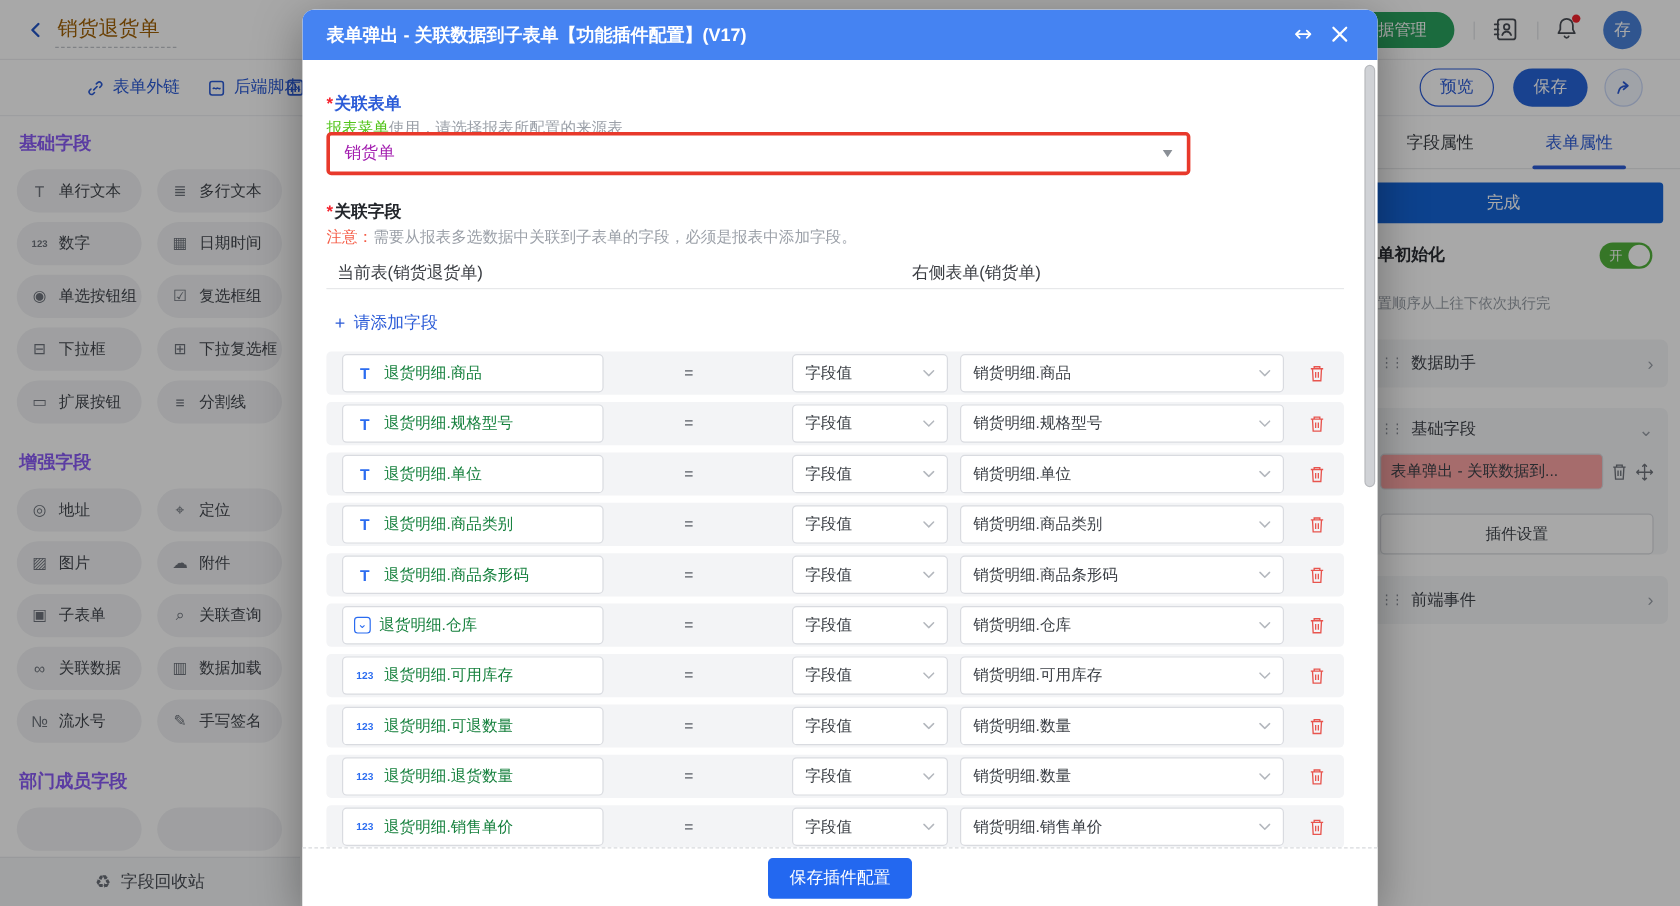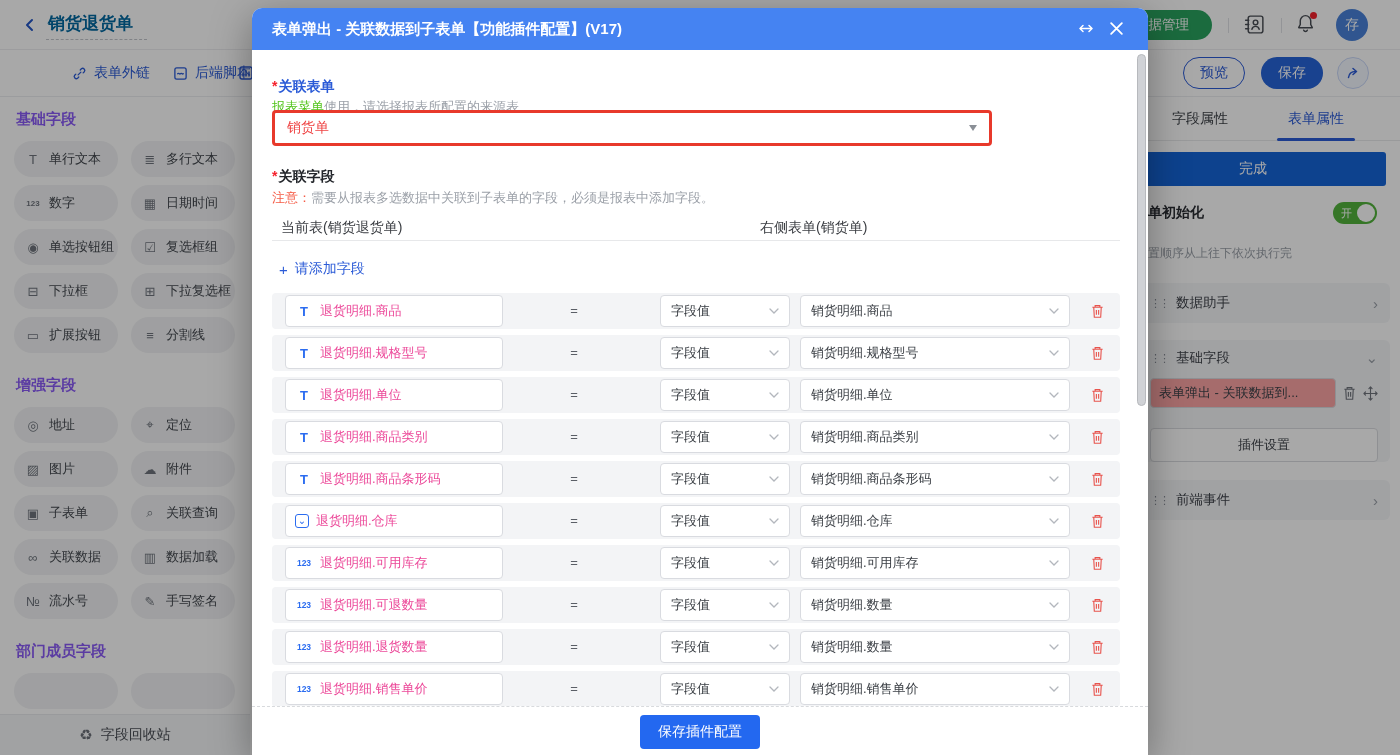--- a/index.html
+++ b/index.html
@@ -3,21 +3,21 @@
 <meta charset="utf-8">
 <style>
   html,body{margin:0;padding:0}
   body{width:1400px;height:755px;position:relative;overflow:hidden;background:#fff;
        font-family:"Liberation Sans","DejaVu Sans",sans-serif;color:#33373d}
   svg{display:block}
 
   
   .topbar{position:absolute;left:0;top:0;width:1400px;height:50px;background:#fff;border-bottom:1px solid #ededf0;box-sizing:border-box}
   .back{position:absolute;left:22px;top:17px;cursor:pointer}
-  .doc-title{position:absolute;left:46px;top:12px;font-size:17px;font-weight:bold;color:#0369a1;padding:0 14px 4px 2px;border-bottom:1px dashed #c3c6cc}
+  .doc-title{position:absolute;left:46px;top:12px;font-size:17px;font-weight:normal;color:#a16207;padding:0 14px 4px 2px;border-bottom:1px dashed #c3c6cc}
   .pill-green{position:absolute;left:1112px;top:10px;width:100px;height:30px;border-radius:15px;background:#29a35f;color:#fff;
        font-size:13.5px;display:flex;align-items:center;justify-content:center}
   .vdiv{position:absolute;top:18px;width:1px;height:15px;background:#dfe1e5}
   .icon-btn{position:absolute;top:13px;color:#4a4e55}
   .bell-dot{position:absolute;left:1310px;top:12px;width:7px;height:7px;border-radius:50%;background:#f5222d}
   .avatar{position:absolute;left:1336px;top:9px;width:32px;height:32px;border-radius:50%;background:#4a82d9;color:#fff;
        font-size:14px;display:flex;align-items:center;justify-content:center}
 
   
   .subbar{position:absolute;left:0;top:50px;width:1400px;height:47px;background:#fff;border-bottom:1px solid #ebedf0;box-sizing:border-box}
@@ -76,31 +76,31 @@
   .m-close{position:absolute;right:24px;top:13px;cursor:pointer}
   .m-lbl{position:absolute;left:20px;font-size:14px;font-weight:bold}
   .star{color:#f5222d;margin-right:1px}
   .lbl-blue{color:#2b5bd7}
   .lbl-dark{color:#23262b}
   .m-hint{position:absolute;left:20px;font-size:13px;color:#9ba0a8}
   .hint-green{color:#52c41a}
   .note-red{color:#f55b45}
   .main-select{position:absolute;left:20px;top:102px;width:720px;height:36px;border:3px solid #e8392b;border-radius:4px;
        background:#fff;box-sizing:border-box;display:flex;align-items:center;justify-content:space-between;padding:0 12px;cursor:pointer}
-  .main-select .v{font-size:14px;color:#ef4444}
+  .main-select .v{font-size:14px;color:#a21caf}
   .tri{width:0;height:0;border-left:4.5px solid transparent;border-right:4.5px solid transparent;border-top:6px solid #8a8f96}
   .col-h{position:absolute;top:211px;font-size:14px;color:#3a3d42}
   .m-div{position:absolute;left:20px;width:848px;top:232px;height:1px;background:#e7e8ea}
   .addlink{position:absolute;left:27px;top:252px;display:flex;align-items:center;gap:7px;color:#2b5bd7;font-size:14px;cursor:pointer}
   .addlink .plus{font-size:15px}
   .rows{position:absolute;left:20px;top:285px;width:848px}
   .map-row{position:relative;height:36px;margin-bottom:6px;background:#f3f4f6;border-radius:4px}
   .fld{position:absolute;left:13px;top:2px;width:218px;height:32px;background:#fff;border:1px solid #d9dbe0;border-radius:4px;
        display:flex;align-items:center;gap:7px;padding:0 9px;box-sizing:border-box;cursor:pointer}
-  .fld-t{font-size:13px;color:#ec4899;white-space:nowrap}
+  .fld-t{font-size:13px;color:#15803d;white-space:nowrap}
   .fic{color:#2b6cf0;font-size:13px;font-weight:bold;width:18px;text-align:center;flex:none}
   .fic.num{font-size:8.5px;letter-spacing:0}
   .fic.selic{font-weight:normal;width:14px;height:14px;border:1.3px solid #2b6cf0;border-radius:3px;font-size:10px;
        line-height:11px;box-sizing:border-box;text-align:center}
   .eq{position:absolute;left:292px;top:0;width:20px;height:36px;line-height:36px;text-align:center;font-size:13px;color:#5a5e66}
   .sel{position:absolute;top:2px;height:32px;background:#fff;border:1px solid #d9dbe0;border-radius:4px;display:flex;
        align-items:center;justify-content:space-between;padding:0 10px;box-sizing:border-box;font-size:13px;color:#3c4046;cursor:pointer}
   .sel1{left:388px;width:130px}
   .sel2{left:528px;width:270px}
   .sel span{white-space:nowrap;overflow:hidden}

